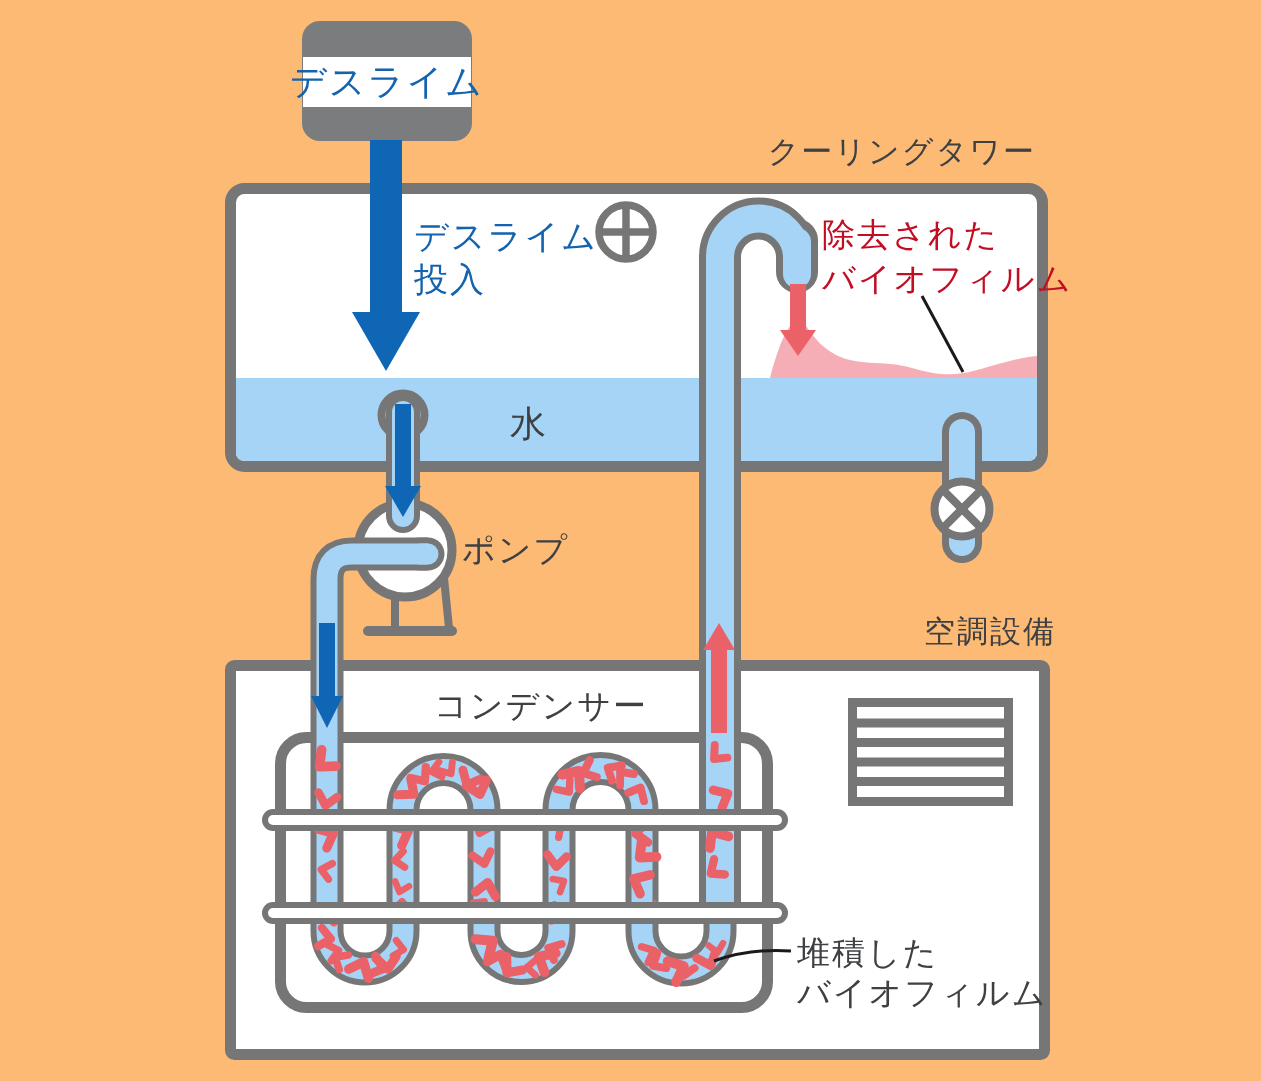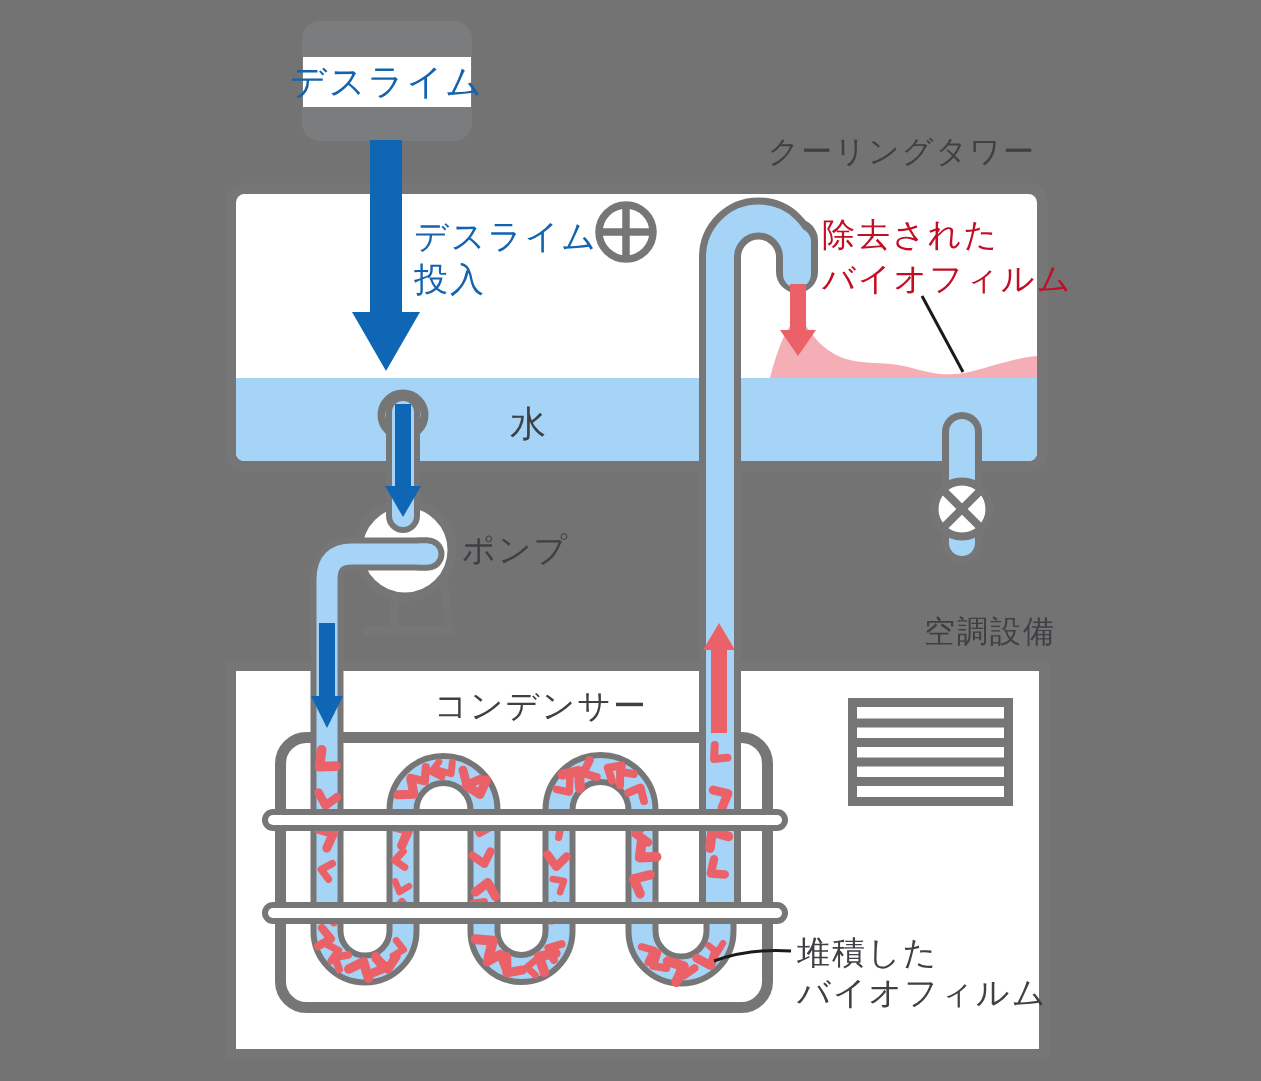--- a/index.html
+++ b/index.html
@@ -1,16 +1,16 @@
 <!DOCTYPE html>
 <html lang="ja"><head>
 <meta charset="utf-8">
 <style>
   html,body{margin:0;padding:0;background:#ECECEE;}
-  .stage{position:relative;width:1261px;height:1081px;background:#737373;overflow:hidden;
+  .stage{position:relative;width:1261px;height:1081px;background:#fdba74;overflow:hidden;
          font-family:"Liberation Sans","DejaVu Sans",sans-serif;}
   svg{display:block}
   
   .box       {fill:#FFFFFF;stroke:#767676;stroke-width:11;}
   .box-thin  {fill:#FFFFFF;stroke:#767676;stroke-width:9;}
   .gray      {stroke:#767676;}
   .pipe-out  {fill:none;stroke:#767676;}
   .pipe-in   {fill:none;stroke:#A6D4F7;}
   .hdr-out   {fill:none;stroke:#767676;stroke-width:22;stroke-linecap:round;}
   .hdr-in    {fill:none;stroke:#FFFFFF;stroke-width:10;stroke-linecap:round;}

